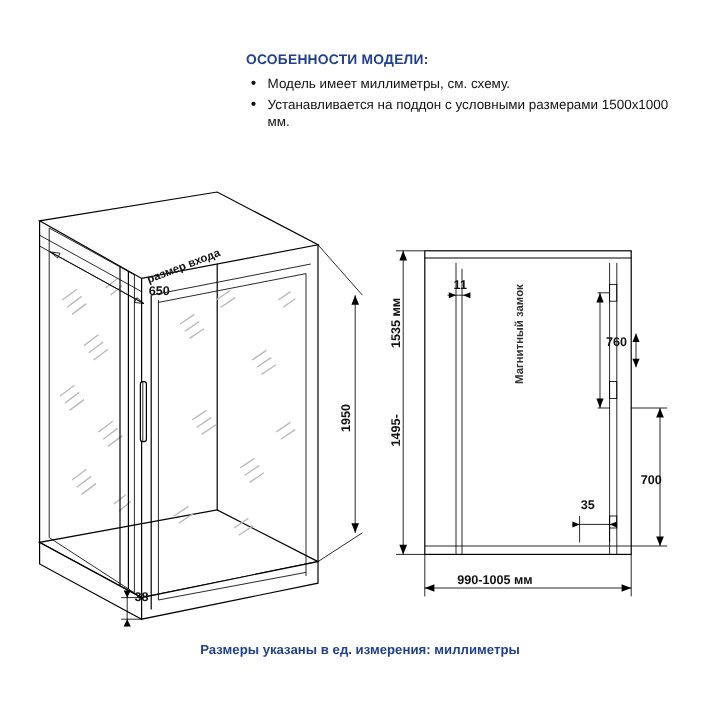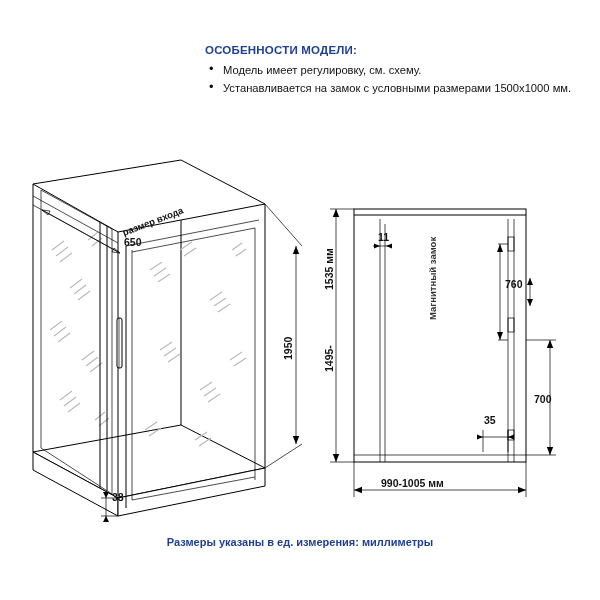--- a/index.html
+++ b/index.html
@@ -100,22 +100,22 @@
   }
 </style>
 </head>
 <body>
 
 <div id="page">
 
   <div class="features">
     <div class="features-title">ОСОБЕННОСТИ МОДЕЛИ:</div>
     <ul class="features-list">
-      <li>Модель имеет регулировку, см. схему.</li>
-      <li>Устанавливается на замок с условными размерами 1500x1000 мм.</li>
+      <li>Модель имеет миллиметры, см. схему.</li>
+      <li>Устанавливается на поддон с условными размерами 1500x1000 мм.</li>
     </ul>
   </div>
 
   <svg class="canvas" width="600" height="600" viewBox="0 0 600 600">
 
     <g>
 
       <g>
         <polygon class="ln fill-white" points="33,452 118,498 265,468 181,425"></polygon>
         <polygon class="ln fill-white" points="33,452 33,470 118,516 118,498"></polygon>

